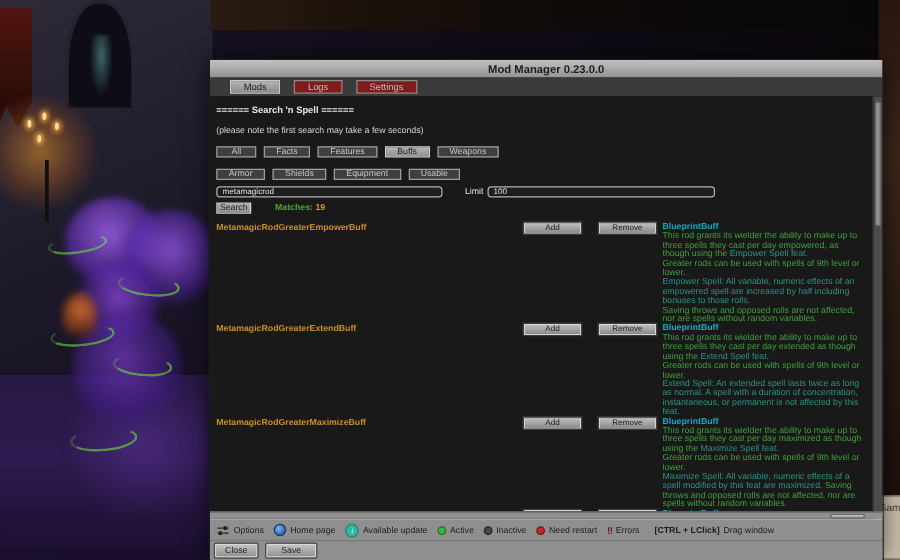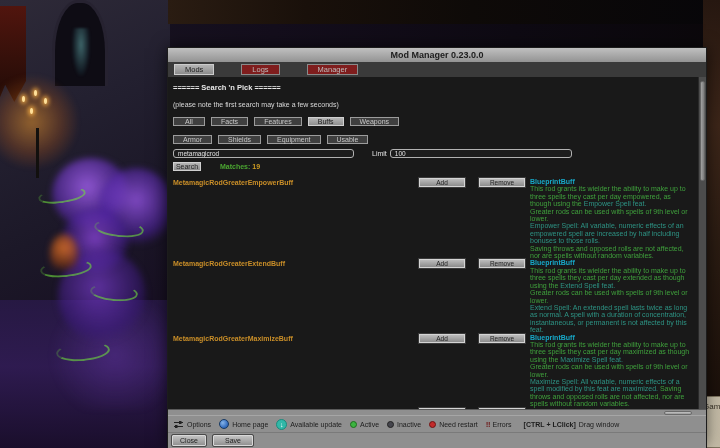--- a/index.html
+++ b/index.html
@@ -48,21 +48,21 @@
   .chev{position:absolute;right:1px;top:1px;width:9px;height:14px;background:#1d1d22;color:#d8d8d8;font-size:6px;line-height:6px;text-align:center;}
   .buffico{position:absolute;right:1px;top:1px;width:6px;height:6px;background:radial-gradient(circle,#dfe6ea,#8fa0aa);border-radius:2px;opacity:.9;}
   .crossv{position:absolute;left:27px;top:2px;width:4px;height:15px;background:#e3c226;}
   .crossh{position:absolute;left:22px;top:6px;width:14px;height:4px;background:#e3c226;}
   #side-panel{left:640px;top:430px;width:62px;height:18px;background:#17120f;border:1px solid #2c241d;}
   #parchment{left:699px;top:396px;width:21px;height:52px;background:linear-gradient(90deg,#b8b09c,#d3cab4 40%,#c4bba6);border:1px solid #827862;border-right:none;color:#3c352a;font-family:"Liberation Serif",serif;font-size:8px;padding:5px 0 0 3px;}
 
   
   #modwin{left:168px;top:24px;width:538px;height:400px;display:flex;flex-direction:column;outline:1px solid #1c1c1c;box-shadow:0 0 16px rgba(0,0,0,.7);margin-top:24px;}
   #titlebar{height:14px;background:linear-gradient(#c0c0c0,#939393);color:#1d1d1d;font-size:9px;font-weight:bold;text-align:center;line-height:14px;}
-  #tabbar{height:15px;background:#3a3a3a;display:flex;align-items:center;gap:27px;padding-left:6px;}
+  #tabbar{height:15px;background:#3a3a3a;display:flex;align-items:center;gap:11px;padding-left:16px;}
   .tab{height:11px;line-height:10px;font-size:7.5px;padding:0 10px;min-width:34px;text-align:center;border:1px solid #8a8a8a;background:#7f1d1d;color:#bcbcbc;}
   .tab.active{background:linear-gradient(#b4b4b4,#8c8c8c);color:#1d1d1d;border-color:#cccccc;}
   #content{flex:1;position:relative;background:#191919;padding:6px 16px 4px 5px;overflow:hidden;}
   #vscroll{position:absolute;right:0;top:0;bottom:0;width:8px;background:#4c4c4c;border-left:1px solid #2a2a2a;}
   #vscroll-thumb{position:absolute;left:1px;right:1px;top:4px;height:100px;background:linear-gradient(90deg,#a2a2a2,#7c7c7c);border-radius:2px;border:1px solid #666;}
   #sp-heading{font-size:7.5px;font-weight:bold;color:#e8e8e8;}
   #sp-note{margin-top:9px;font-size:7px;color:#d8d8d8;}
   .catrow{display:flex;gap:6px;margin-top:9px;}
   .catrow:nth-of-type(2){margin-top:3px;}
   .catbtn{height:9px;line-height:8px;font-size:7px;padding:0 9px;min-width:32px;text-align:center;background:#3f3f3f;border:1px solid #9c9c9c;color:#c8c8c8;cursor:pointer;}
@@ -164,24 +164,24 @@
     </div>
   <div class="abs" id="parchment"><span>Gam</span></div>
 
   <div class="abs" id="modwin">
     <div id="titlebar">
       <span>Mod Manager 0.23.0.0</span>
     </div>
     <div id="tabbar">
         <div class="tab active">Mods</div>
         <div class="tab">Logs</div>
-        <div class="tab">Manager</div>
+        <div class="tab">Settings</div>
       </div>
     <div id="content">
-      <div id="sp-heading">====== Search 'n Pick ======</div>
+      <div id="sp-heading">====== Search 'n Spell ======</div>
       <div id="sp-note">(please note the first search may take a few seconds)</div>
       <div class="catrow" id="cat-row-1">
           <div class="catbtn">All</div>
           <div class="catbtn">Facts</div>
           <div class="catbtn">Features</div>
           <div class="catbtn sel">Buffs</div>
           <div class="catbtn">Weapons</div>
         </div>
       <div class="catrow" id="cat-row-2">
           <div class="catbtn">Armor</div>

